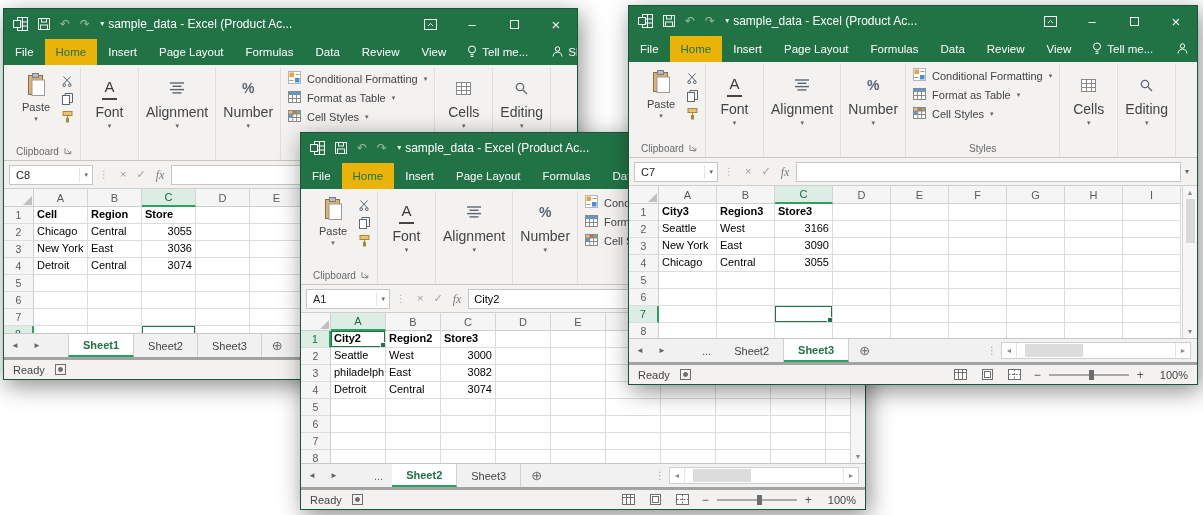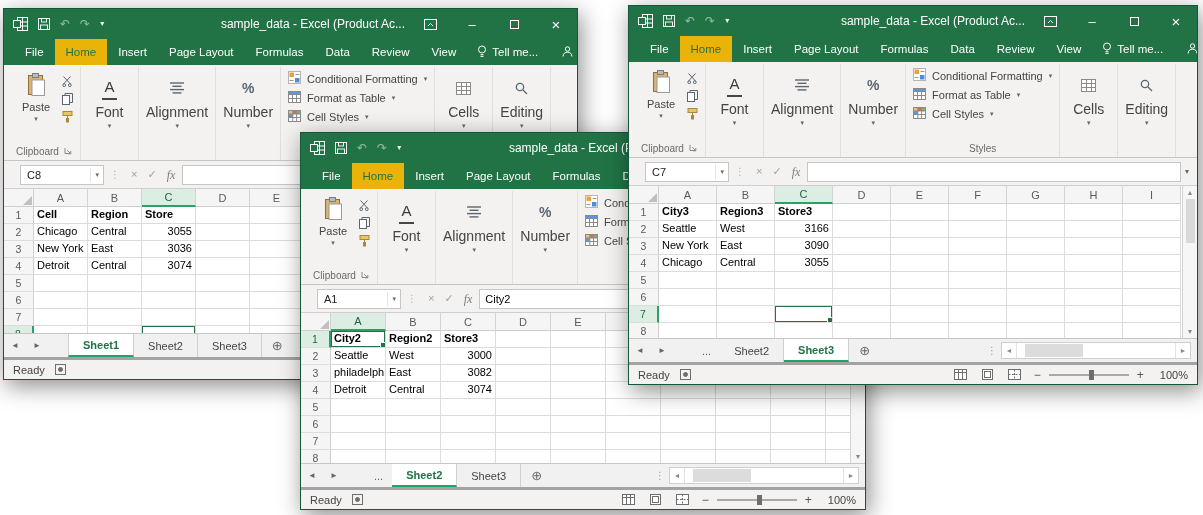--- a/index.html
+++ b/index.html
@@ -13,29 +13,29 @@
   .win-center{left:300px;top:132px;width:566px;height:378px;z-index:2;--cw:55px;}
   .win-right {left:628px;top:5px;  width:570px;height:380px;z-index:3;--cw:58px;}
 
   
   .titlebar{height:30px;background:#217346;display:flex;align-items:center;flex:0 0 auto;}
   .qat{display:flex;align-items:center;gap:10px;padding-left:9px;}
   .appicon{display:flex;align-items:center;}
   .qat-btn{font-size:12px;color:#eef5f1;line-height:1;display:flex;align-items:center;}
   .qat-btn.dim{opacity:.55;}
   .qat-btn.qdd{font-size:8px;}
-  .title{flex:1;text-align:right;font-size:12px;color:#fff;white-space:nowrap;overflow:hidden;padding:0 4px;}
+  .title{flex:1;text-align:left;font-size:12px;color:#fff;white-space:nowrap;overflow:hidden;padding:0 4px;}
   .winbtns{display:flex;height:100%;flex:0 0 auto;}
   .winbtn{width:42px;height:100%;display:flex;align-items:center;justify-content:center;font-size:13px;color:#fff;}
   .maxbox{width:9px;height:9px;border:1px solid #fff;display:block;}
   .closebtn{font-size:15px;}
 
   
   .tabrow{height:26px;background:#217346;display:flex;align-items:stretch;flex:0 0 auto;overflow:hidden;white-space:nowrap;}
-  .rtabs{display:flex;align-items:flex-end;padding-left:10px;}
+  .rtabs{display:flex;align-items:flex-end;padding-left:0;}
   .rtab{padding:0 11px;font-size:11.5px;line-height:26px;color:#fff;}
   .rtab.active{background:#eab308;color:#217346;}
   .tellme{display:flex;align-items:center;gap:5px;color:#fff;font-size:11.5px;padding:0 10px;}
   .sharebtn{margin-left:auto;display:flex;align-items:center;gap:5px;color:#fff;font-size:11.5px;padding:0 14px;}
 
   
   .ribbon{height:96px;background:#f3f2f1;border-bottom:1px solid #c8c6c4;display:flex;align-items:stretch;
     padding:2px 0 0 4px;flex:0 0 auto;overflow:hidden;}
   .rgroup{display:flex;flex-direction:column;align-items:center;position:relative;padding:2px 7px 0 7px;border-right:1px solid #e1dfdd;}
   .glabel{margin-top:auto;font-size:10px;color:#696969;display:flex;align-items:center;gap:5px;padding-bottom:3px;}
@@ -50,21 +50,21 @@
   .clabel{font-size:14px;color:#444;margin-top:4px;}
   .fonticon{font-size:15px;color:#3b3b3b;border-bottom:2px solid #454545;line-height:1.1;padding:0 2px;}
   .numicon{font-size:14px;color:#5a6672;font-weight:bold;}
   .stylesgrp{align-items:flex-start;}
   .styleitem{display:flex;align-items:center;gap:6px;font-size:11px;color:#444;white-space:nowrap;height:19px;}
   .styleitem .cdd{margin-top:0;}
   .stylesgrp .glabel{align-self:center;}
 
   
   .fbar{height:28px;background:#f3f2f1;border-bottom:1px solid #d0cece;display:flex;align-items:center;
-    padding:0 4px 0 16px;flex:0 0 auto;}
+    padding:0 4px 0 5px;flex:0 0 auto;}
   .namebox{width:84px;height:20px;background:#fff;border:1px solid #c8c6c4;display:flex;align-items:center;
     font-size:11px;color:#222;padding-left:6px;flex:0 0 auto;}
   .nbdd{margin-left:auto;font-size:7px;color:#666;border-left:1px solid #e5e5e5;padding:3px 4px;}
   .fsep{color:#b5b5b5;font-size:10px;padding:0 6px;}
   .fbtn{font-size:11px;color:#9f9f9f;padding:0 5px;line-height:1;}
   .fbtn.ffx{font-style:italic;font-family:"Liberation Serif","DejaVu Serif",serif;color:#7c7c7c;font-size:12px;}
   .finput{flex:1;height:20px;background:#fff;border:1px solid #c8c6c4;font-size:11px;color:#000;
     padding:3px 5px;white-space:nowrap;overflow:hidden;margin-left:2px;}
   .fexp{font-size:8px;color:#666;padding:0 4px;}
 

